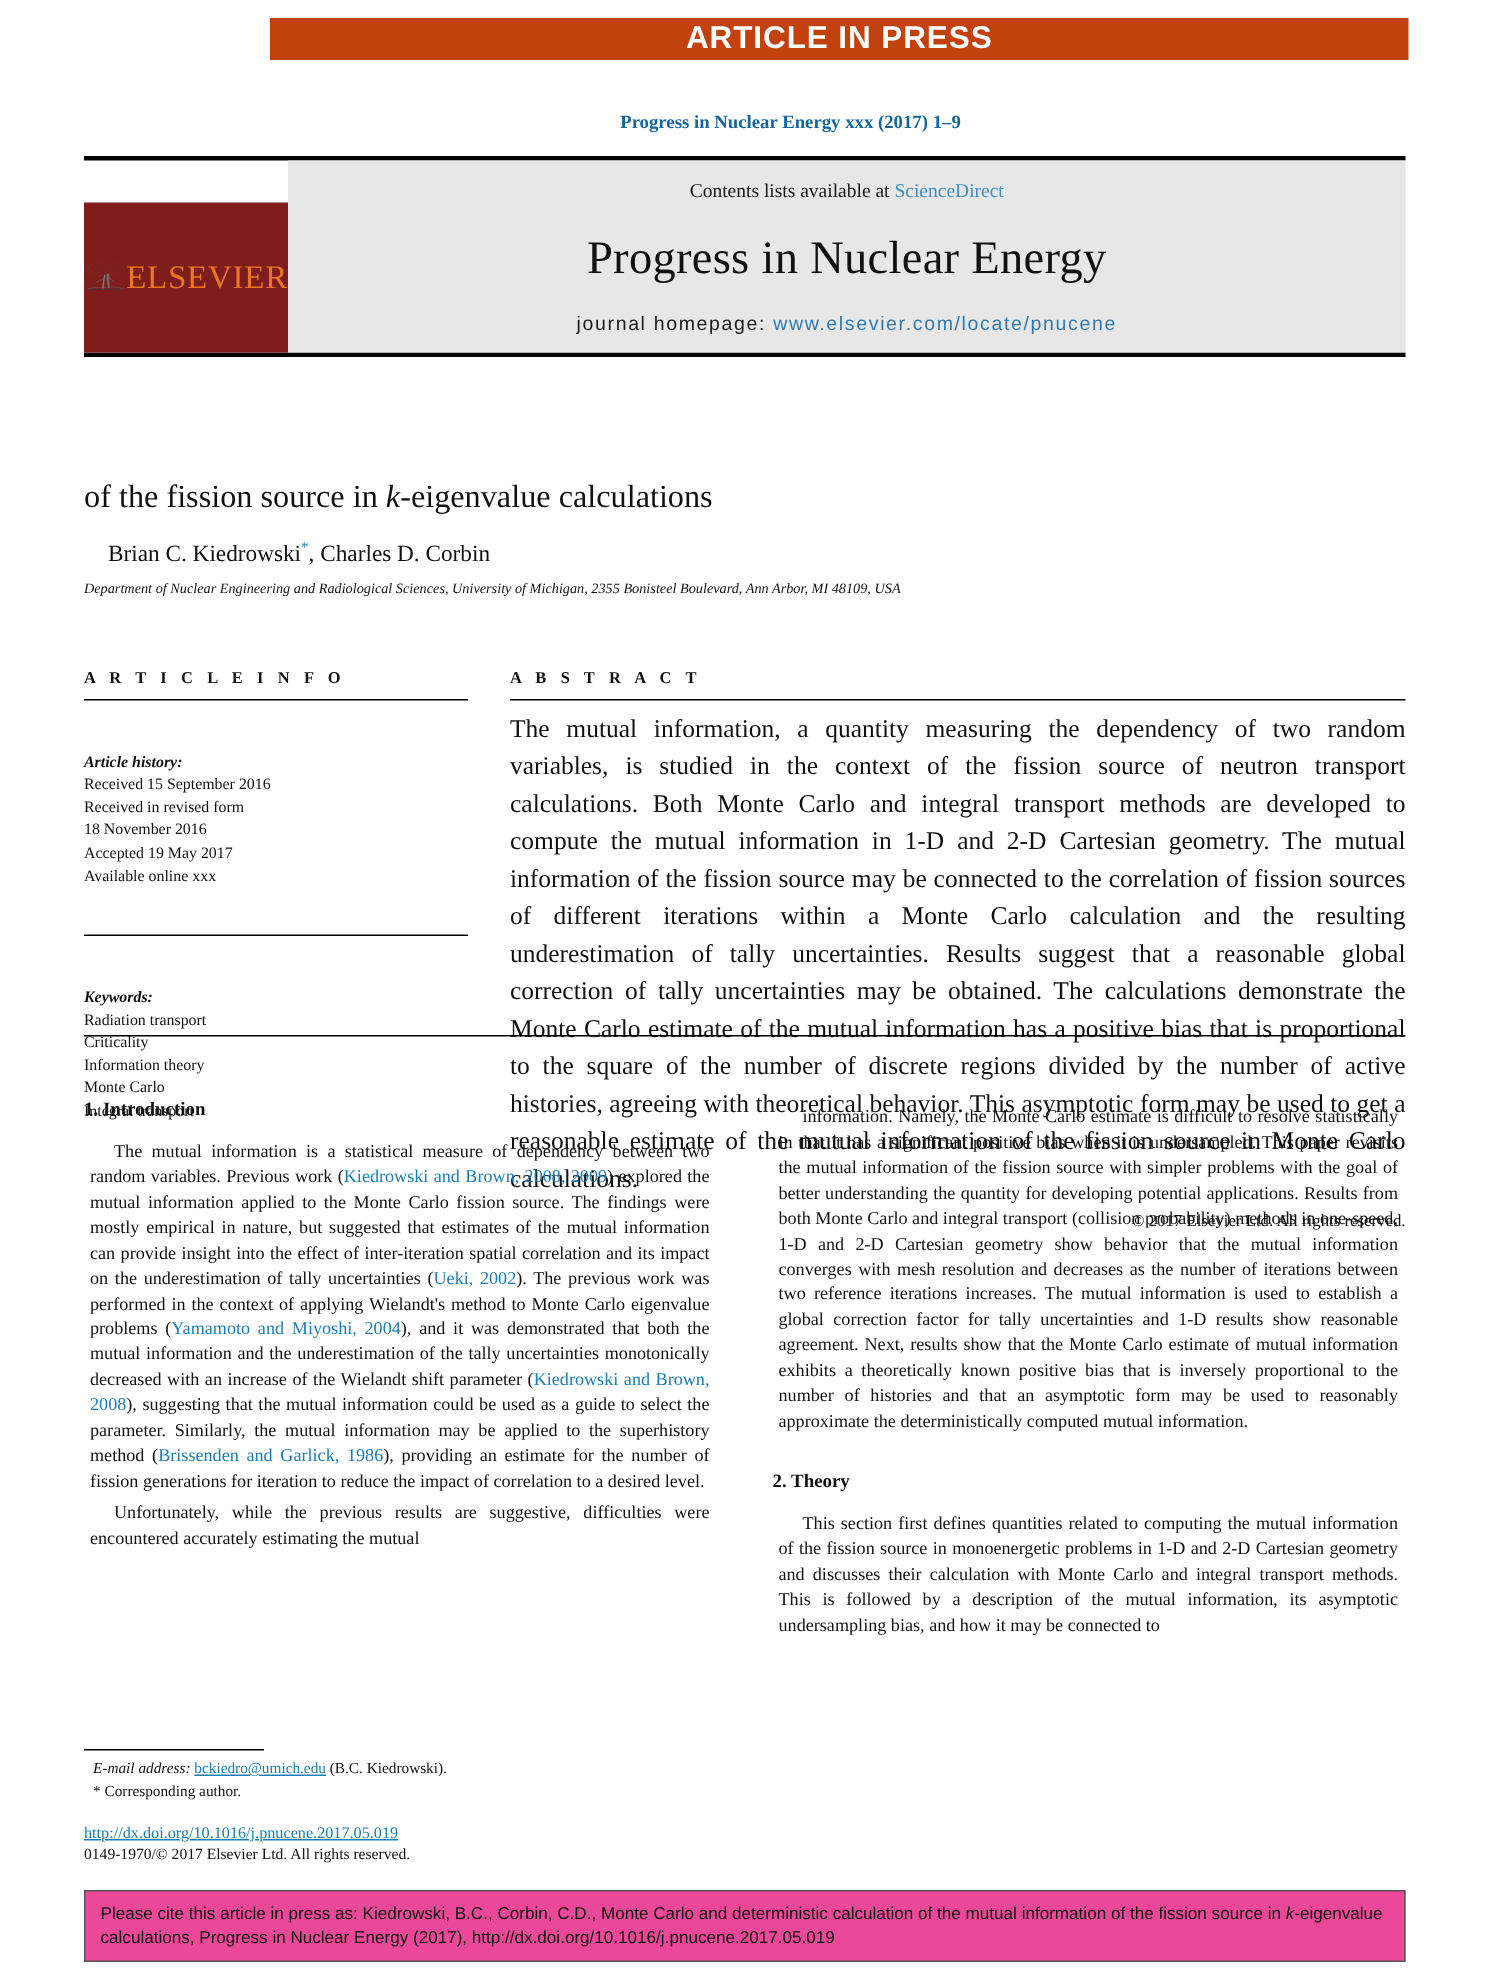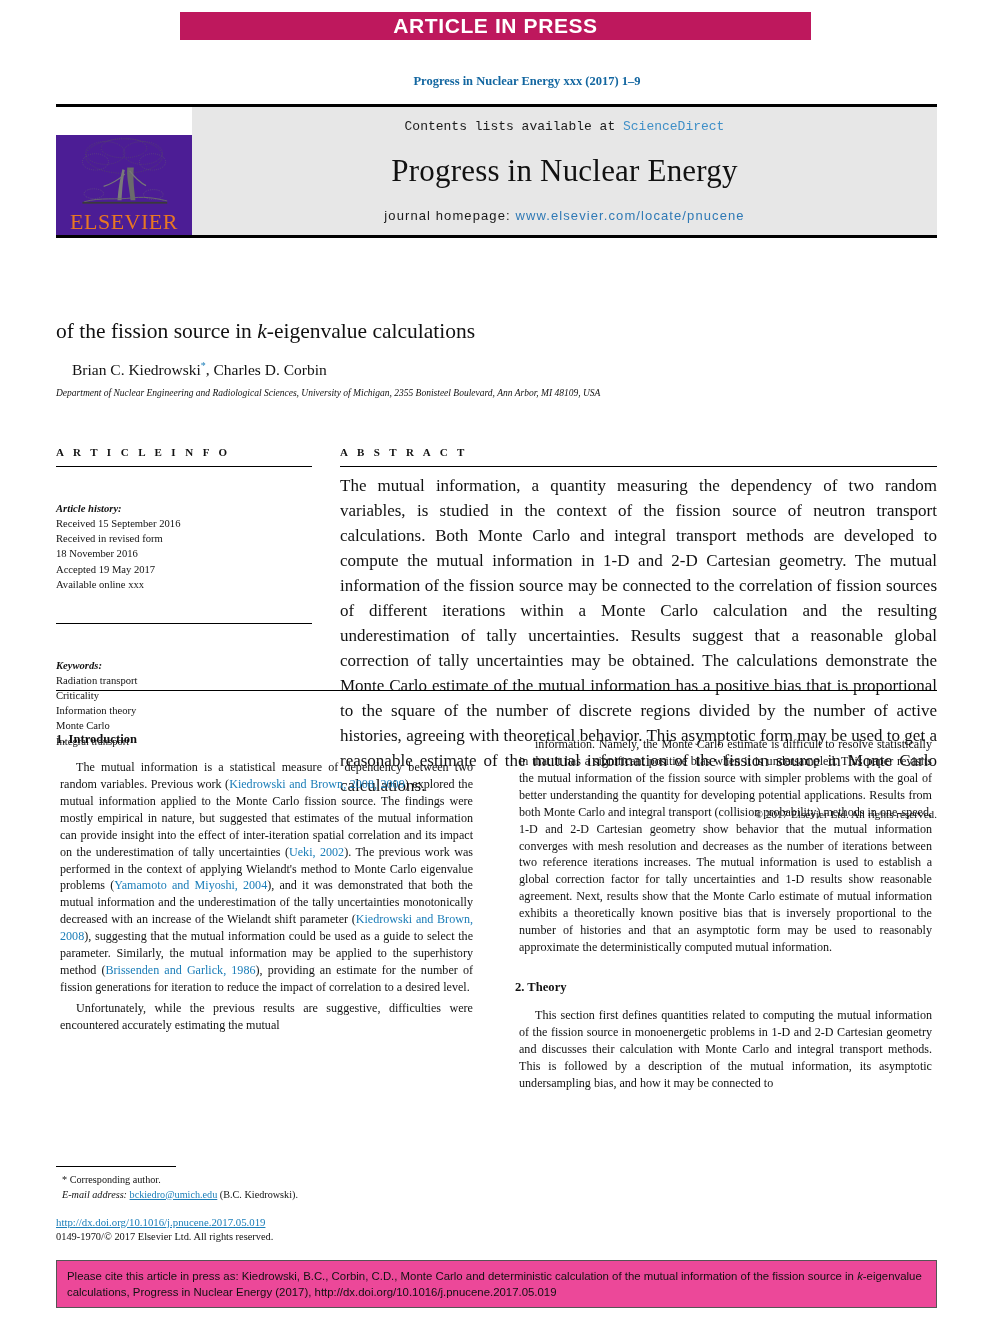--- a/index.html
+++ b/index.html
@@ -14,23 +14,23 @@
     color: #000000;
     position: relative;
     overflow: hidden;
   }
 
   
   .aip-banner {
     position: absolute;
     left: 180px;
     top: 12px;
-    width: 631px;
+    width: 759px;
     height: 28px;
-    background: #be185d;
+    background: #c2410c;
     display: flex;
     align-items: center;
     justify-content: center;
   }
   .aip-banner span {
     font-family: "Liberation Sans", sans-serif;
     font-weight: bold;
     font-size: 21px;
     letter-spacing: 0.6px;
     color: #ffffff;
@@ -60,26 +60,25 @@
     border-bottom: 3px solid #000;
     height: 128px;
     box-sizing: content-box;
     display: flex;
     align-items: stretch;
   }
   .elsevier-cell {
     width: 136px;
     flex: 0 0 136px;
     display: flex;
-    flex-direction: column;
     align-items: center;
     justify-content: flex-end;
     padding-bottom: 2px;
     box-sizing: border-box;
-    background: #4c1d95;
+    background: #7f1d1d;
     margin-top: 28px;
   }
   .tree-svg { display:block; }
   .elsevier-word {
     font-family: "Liberation Serif", serif;
     font-size: 22px;
     letter-spacing: 0.5px;
     color: #e87722;
     line-height: 1;
     margin-top: 1px;
@@ -88,21 +87,21 @@
     flex: 1 1 auto;
     background: #e7e7e7;
     display: flex;
     flex-direction: column;
     align-items: center;
     justify-content: space-between;
     padding: 12px 0 12px 0;
     box-sizing: border-box;
   }
   .contents-line {
-    font-family: Liberation Mono, monospace;
+    font-family: Liberation Serif, serif;
     font-size: 13px;
     color: #1a1a1a;
   }
   .contents-line .sd {
     color: #3f8fc7;
   }
   .journal-title {
     font-family: "Liberation Serif", serif;
     font-size: 31px;
     color: #111;
@@ -439,26 +438,26 @@
 
   <div class="bcol">
     <p class="para">information. Namely, the Monte Carlo estimate is difficult to resolve statistically in that it has a significant positive bias when it is undersampled. This paper revisits the mutual information of the fission source with simpler problems with the goal of better understanding the quantity for developing potential applications. Results from both Monte Carlo and integral transport (collision probability) methods in one-speed, 1-D and 2-D Cartesian geometry show behavior that the mutual information converges with mesh resolution and decreases as the number of iterations between two reference iterations increases. The mutual information is used to establish a global correction factor for tally uncertainties and 1-D results show reasonable agreement. Next, results show that the Monte Carlo estimate of mutual information exhibits a theoretically known positive bias that is inversely proportional to the number of histories and that an asymptotic form may be used to reasonably approximate the deterministically computed mutual information.</p>
     <div class="h2 spaced">2. Theory</div>
     <p class="para">This section first defines quantities related to computing the mutual information of the fission source in monoenergetic problems in 1-D and 2-D Cartesian geometry and discusses their calculation with Monte Carlo and integral transport methods. This is followed by a description of the mutual information, its asymptotic undersampling bias, and how it may be connected to</p>
   </div>
 </div>
 
 <div class="footnote">
   <div class="fn-rule"></div>
-  <div class="fn-line">* Corresponding author.</div>
   <div class="fn-line">
     <span class="ital">E-mail address:</span>
     <a class="fn-mail" href="#">bckiedro@umich.edu</a>
     <span>(B.C. Kiedrowski).</span>
   </div>
+  <div class="fn-line">* Corresponding author.</div>
 </div>
 
 <div class="doi-block">
   <a class="doi-link" href="#">http://dx.doi.org/10.1016/j.pnucene.2017.05.019</a>
   <div class="issn">0149-1970/© 2017 Elsevier Ltd. All rights reserved.</div>
 </div>
 
 <div class="cite-box">
   <div class="cite-text">
     <span>Please cite this article in press as: Kiedrowski, B.C., Corbin, C.D., Monte Carlo and deterministic calculation of the mutual information of the</span>

